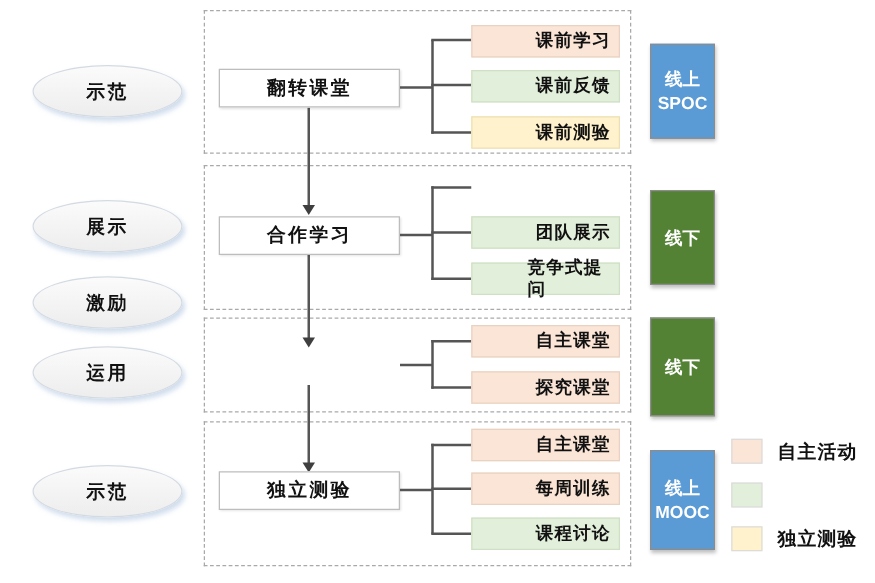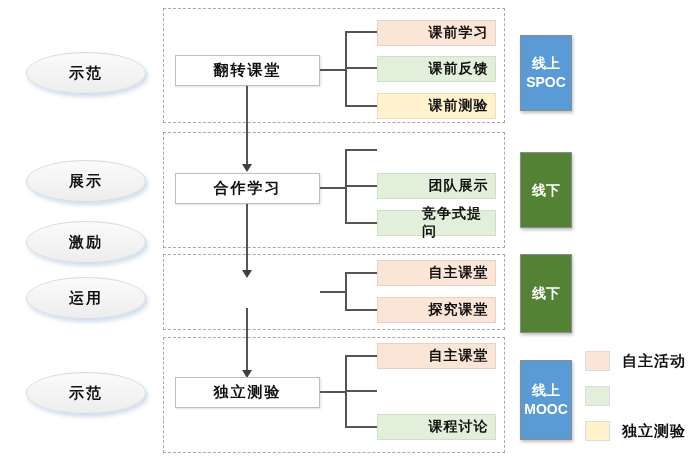--- a/index.html
+++ b/index.html
@@ -125,20 +125,21 @@
     <span>线下</span>
   </div>
 
   <div class="mainbox" style="top:377px">独立测验</div>
   <div class="hline" style="left:320px;top:391px;width:26px"></div>
   <div class="vline" style="left:345px;top:355px;height:72px"></div>
   <div class="hline" style="left:345px;top:355px;width:32px"></div>
   <div class="hline" style="left:345px;top:390px;width:32px"></div>
   <div class="hline" style="left:345px;top:426px;width:32px"></div>
   <div class="childbox box-peach" style="top:343px">自主课堂</div>
+  <div class="childbox box-peach" style="top:378px">每周训练</div>
   <div class="childbox box-green" style="top:414px">课程讨论</div>
   <div class="modebox mode-blue" style="top:360px;height:80px">
     <span>线上</span>
     <span>MOOC</span>
   </div>
 
   <div class="legend-swatch box-peach" style="top:351px"></div>
   <div class="legend-label" style="top:351px">自主活动</div>
   <div class="legend-swatch box-green" style="top:386px"></div>
   <div class="legend-swatch box-yellow" style="top:421px"></div>

